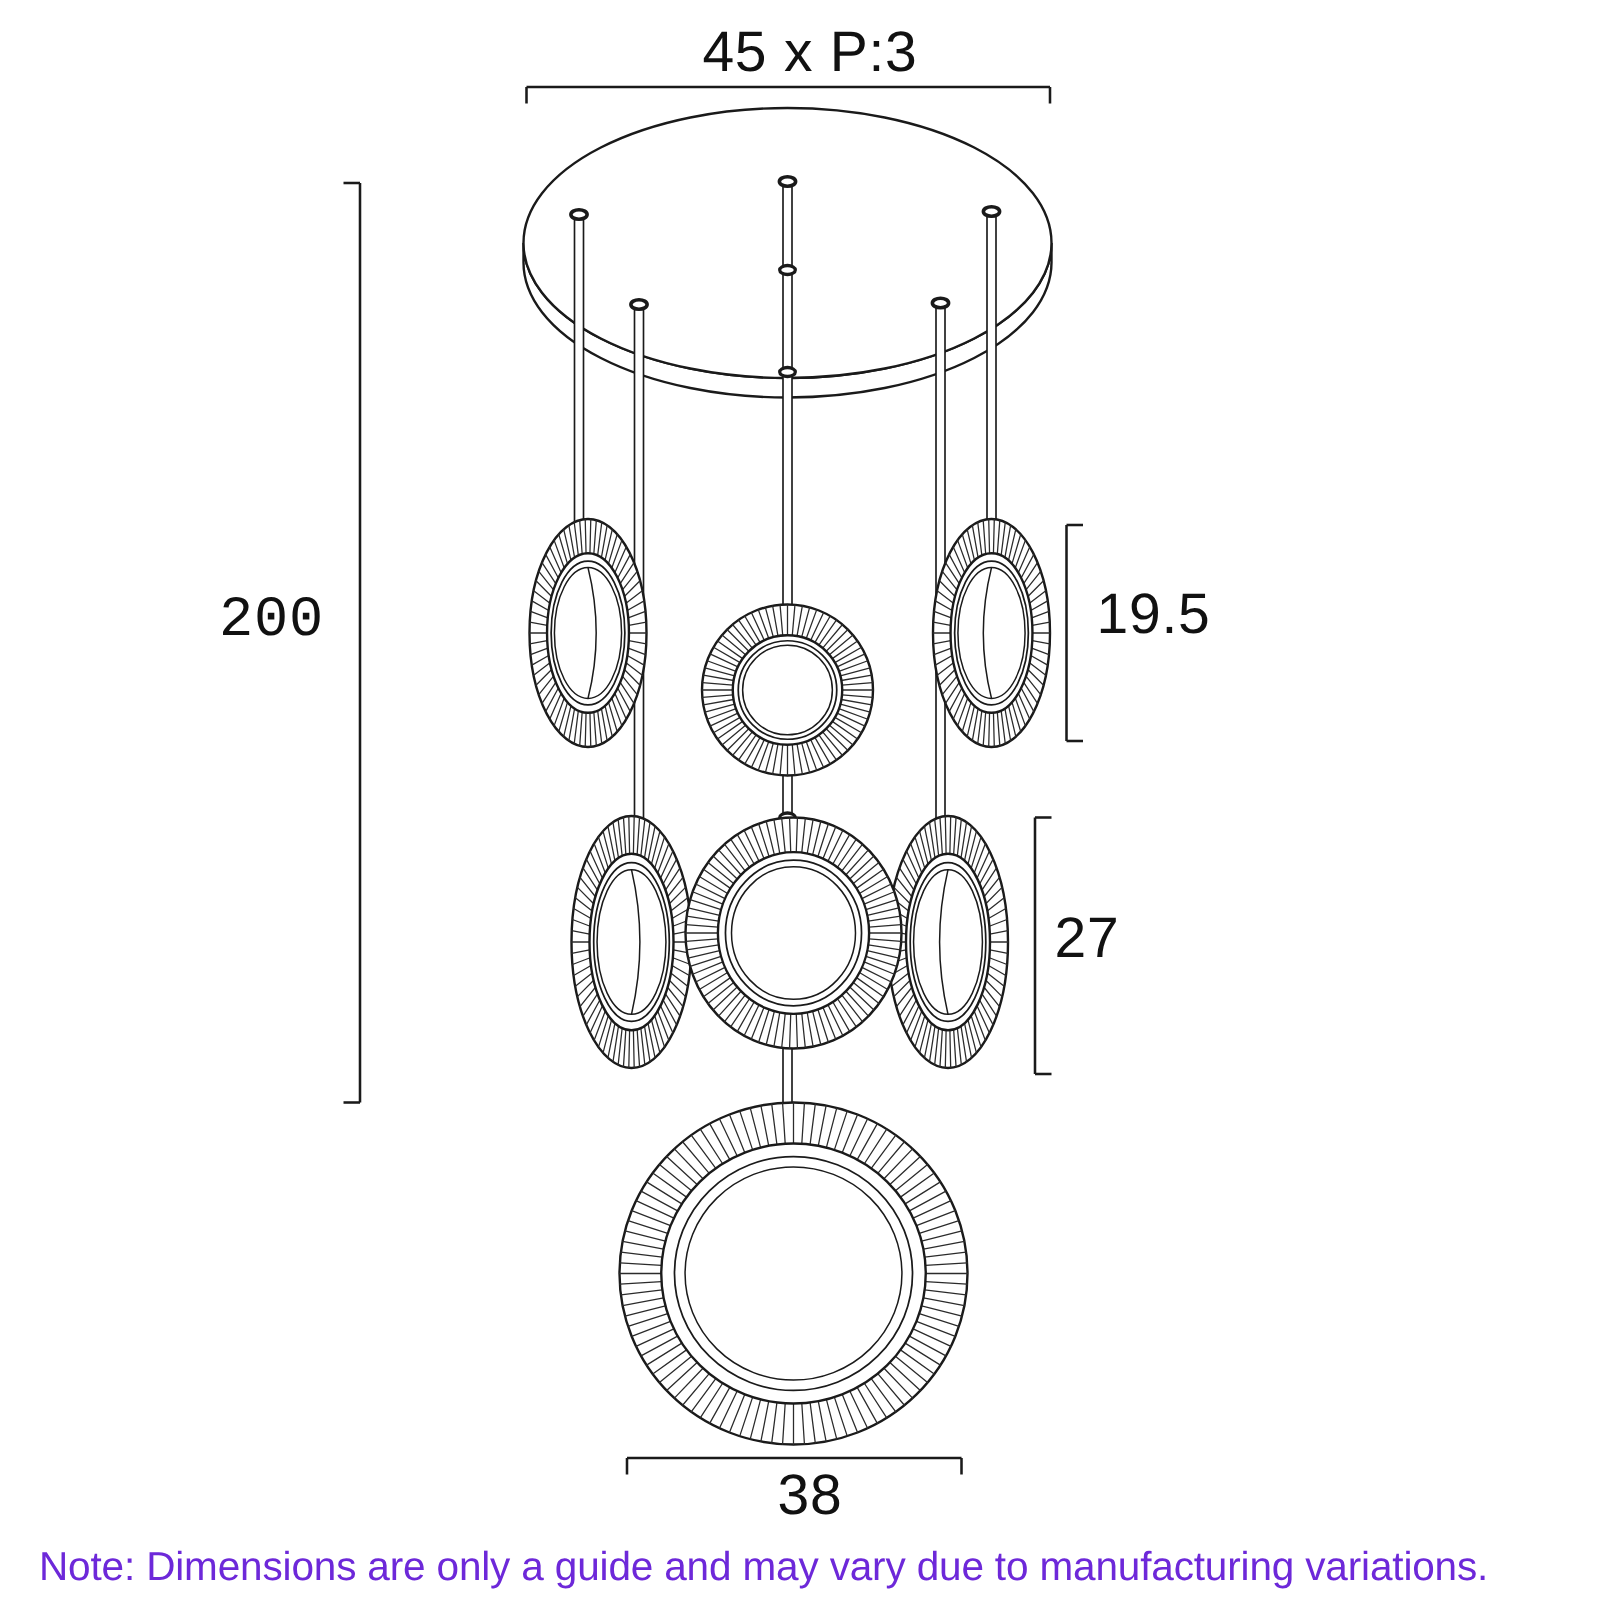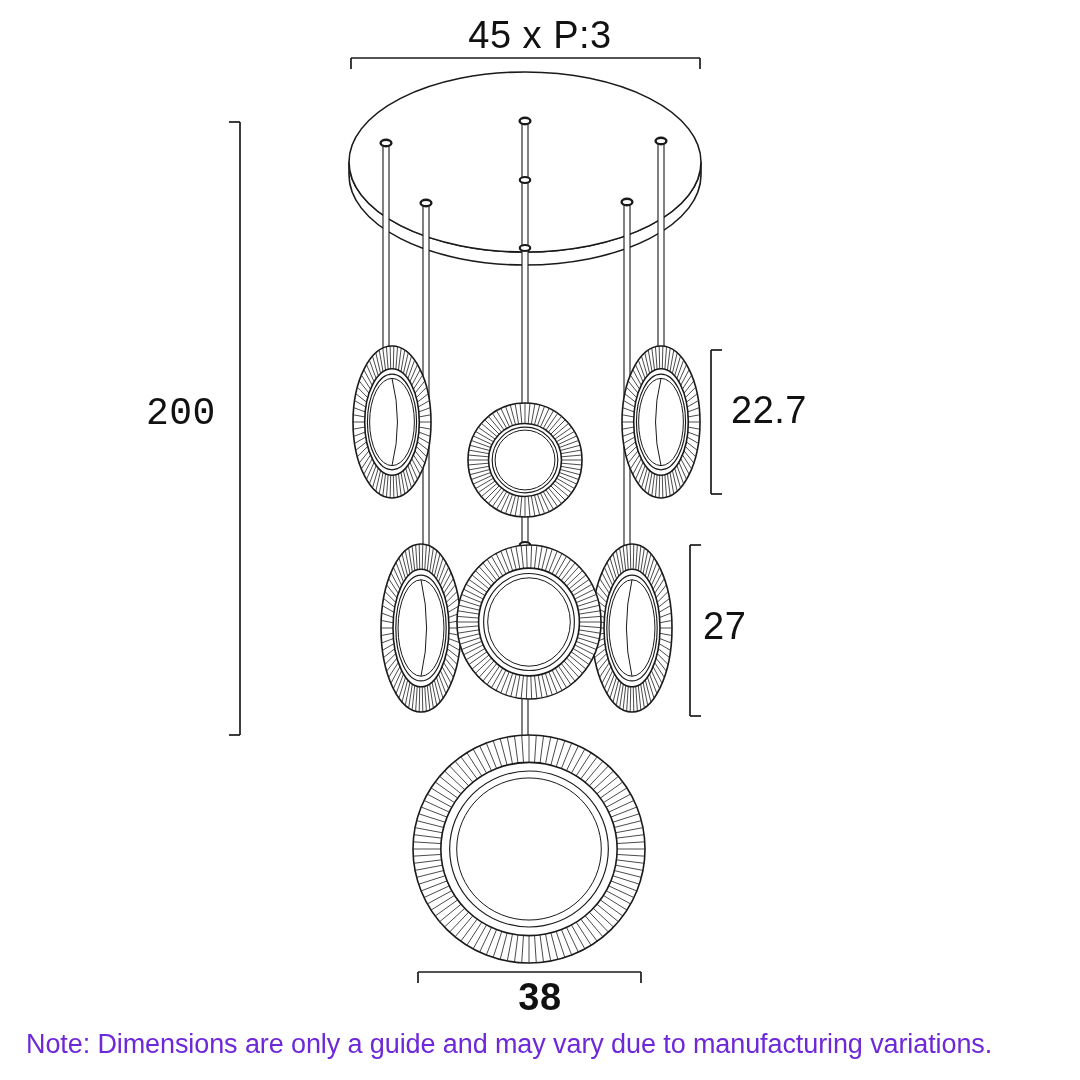--- a/index.html
+++ b/index.html
@@ -45,21 +45,20 @@
   }
   #dim-top-ring-label {
     left: 731px; top: 389px;
   }
   #dim-mid-ring-label {
     left: 703px; top: 605px;
   }
   #dim-bottom-label {
     left: 0; top: 976px; width: 1080px;
     text-align: center;
-    font-weight: bold;
   }
   #note-text {
     position: absolute;
     left: 26px;
     top: 1029px;
     font-size: 27px;
     color: #6d28d9;
     letter-spacing: -0.1px;
     white-space: nowrap;
   }
@@ -712,21 +711,21 @@
           <line x1="690" y1="545" x2="701" y2="545"></line>
           <line x1="690" y1="716" x2="701" y2="716"></line>
         </g>
       </g>
   </svg>
 
   <div class="dim-text" id="dim-width-top-label">45 x P:3</div>
 
   <div class="dim-text" id="dim-height-label">200</div>
 
-  <div class="dim-text" id="dim-top-ring-label">22.7</div>
+  <div class="dim-text" id="dim-top-ring-label">19.5</div>
 
   <div class="dim-text" id="dim-mid-ring-label">27</div>
 
   <div class="dim-text" id="dim-bottom-label">38</div>
 
   <div id="note-text">Note: Dimensions are only a guide and may vary due to manufacturing variations.</div>
 
 </div>
 
 </body></html>

